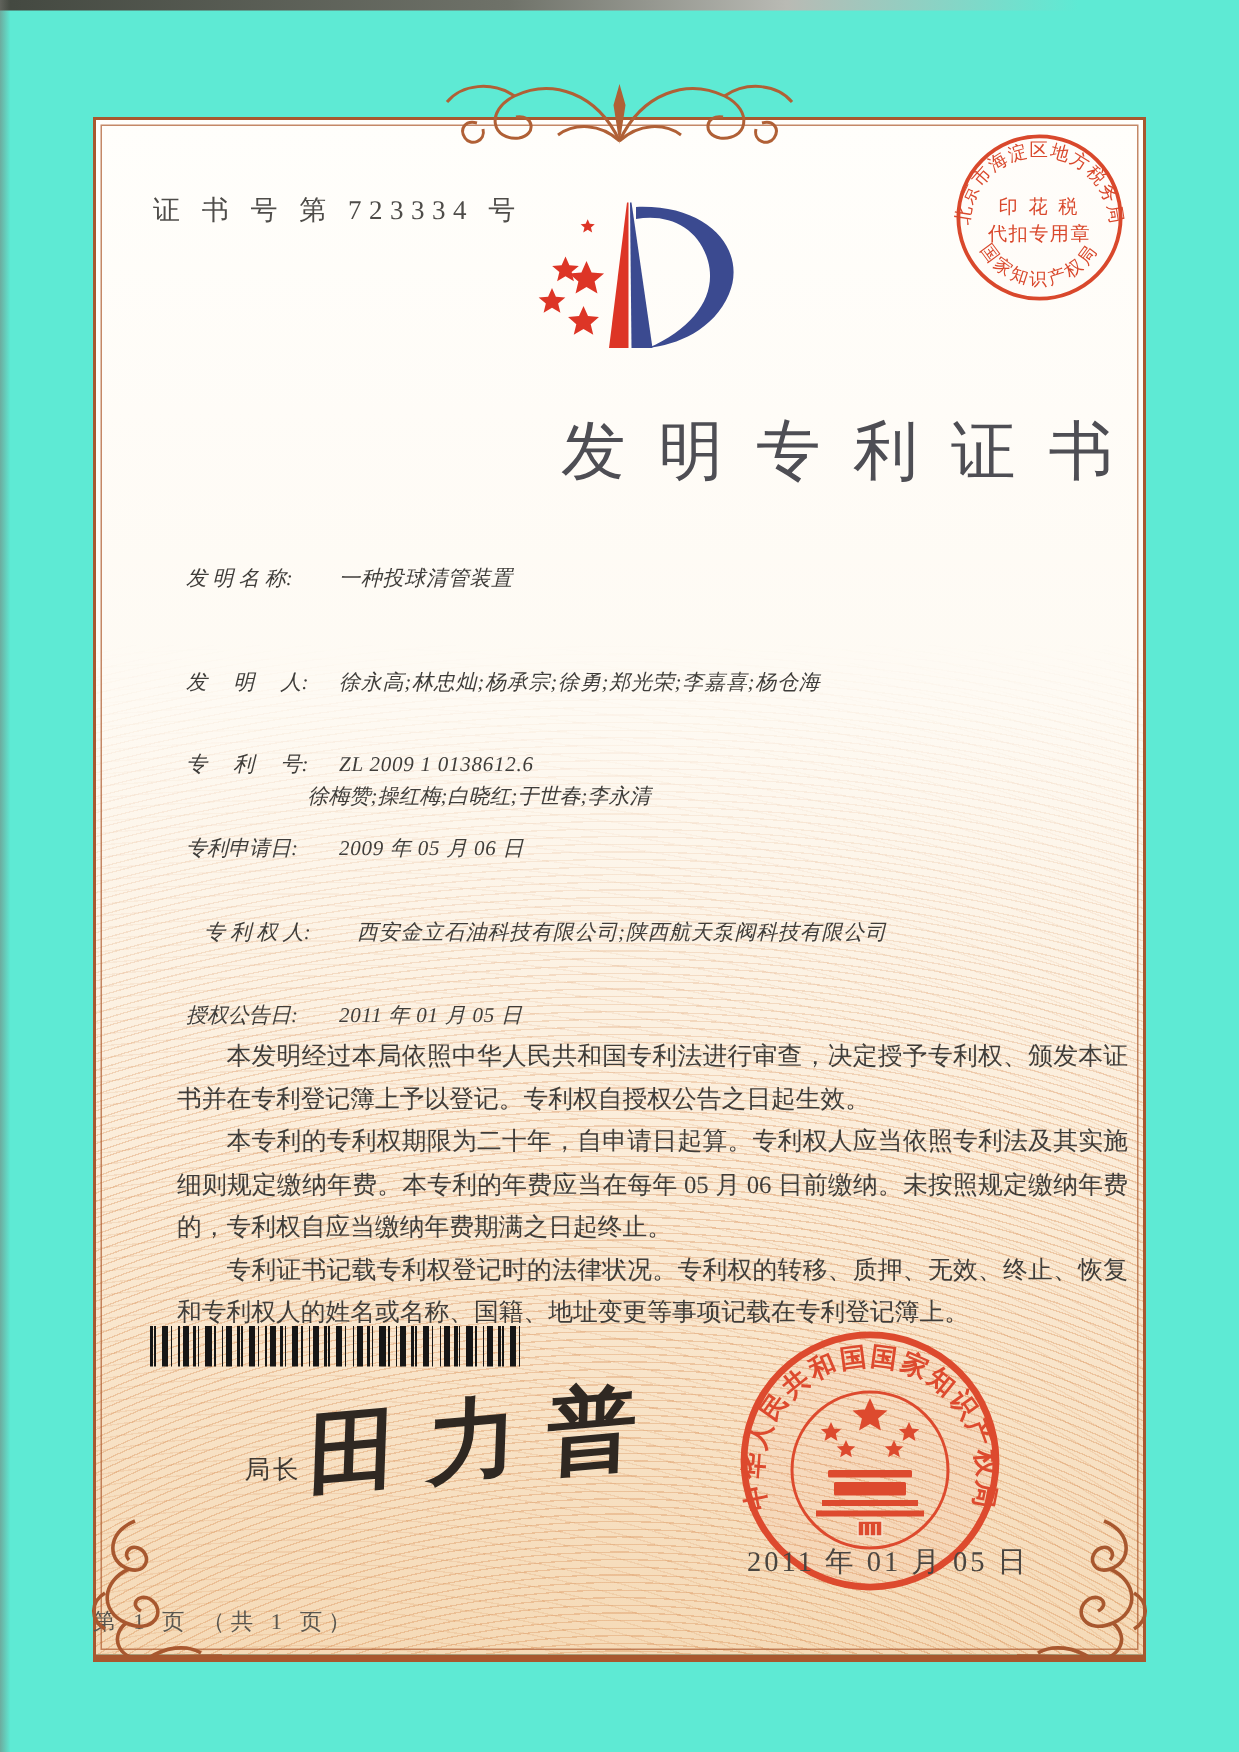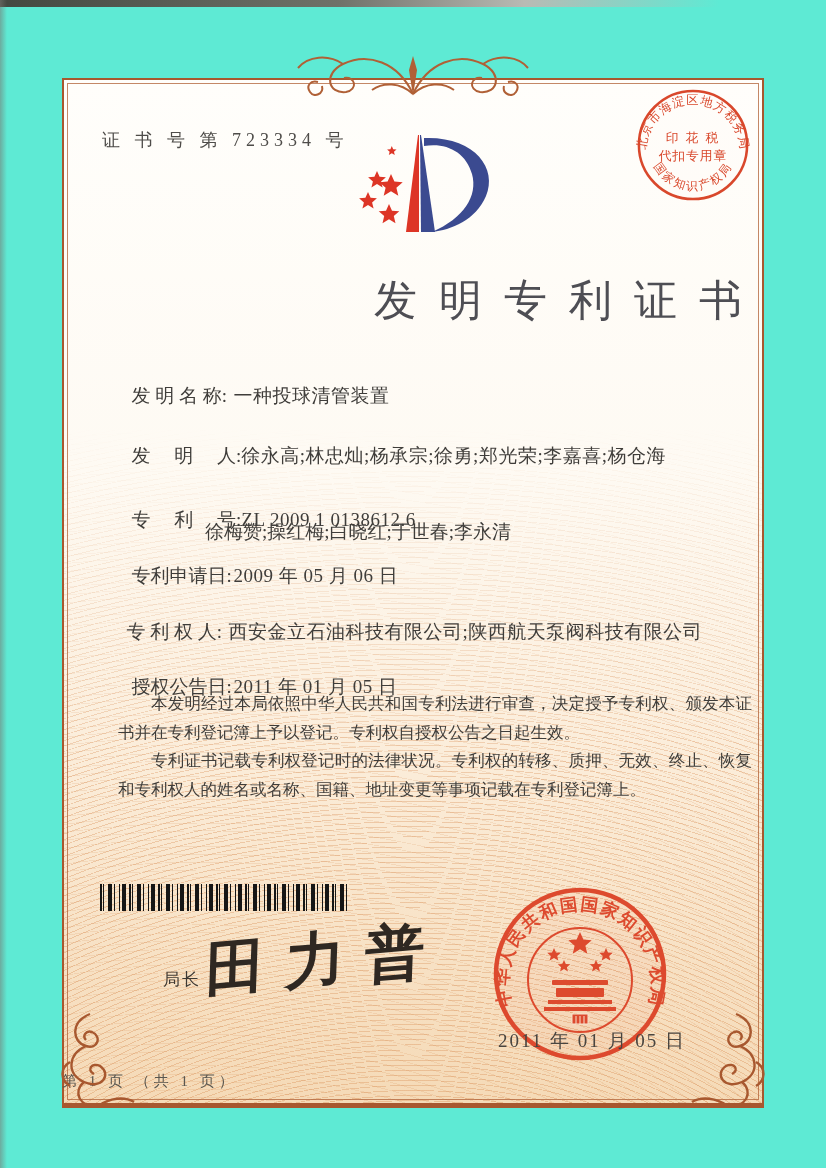--- a/index.html
+++ b/index.html
@@ -26,21 +26,21 @@
       repeating-radial-gradient(160% 95% at 20% 150%, rgba(210,125,62,.14) 0 1px, rgba(255,255,255,0) 1px 9px);
     -webkit-mask-image:linear-gradient(180deg,transparent 0 34%,#000 68%);
     mask-image:linear-gradient(180deg,transparent 0 34%,#000 68%);}
   .content{position:absolute;inset:0;z-index:3;}
   .abs{position:absolute;}
 
   .cert-no{left:102px;top:128px;font-size:18px;letter-spacing:5px;color:#4e4c49;}
   .title{left:62px;top:243px;width:702px;text-align:right;font-size:43px;
     letter-spacing:22px;color:#4e4e54;font-weight:400;}
 
-  .field{font-size:19px;color:#3f3d3a;white-space:pre;}
+  .field{font-size:14px;color:#3f3d3a;white-space:pre;font-style:italic;}
   .field .lab{display:inline-block;min-width:102px;white-space:pre;}
   .field .val{letter-spacing:.5px;}
   .field .val2{display:block;margin-left:102px;margin-top:24px;}
 
   .paras{left:118px;top:690px;width:634px;font-size:16.5px;line-height:28.5px;color:#3f3d3a;text-align:justify;}
   .paras p{margin:0;text-indent:2em;}
 
   .barcode{left:100px;top:884px;width:247px;height:27px;
     background:
       repeating-linear-gradient(90deg,#161616 0 2px,rgba(0,0,0,0) 2px 3px,#161616 3px 4px,rgba(0,0,0,0) 4px 8px,
@@ -145,29 +145,30 @@
     <div class="abs field" style="left:103px;top:417px;line-height:26px">
       <span class="lab">发　 明　 人:</span><span class="val">徐永高;林忠灿;杨承宗;徐勇;郑光荣;李嘉喜;杨仓海</span>
       <span class="val2">徐梅赞;操红梅;白晓红;于世春;李永清</span>
     </div>
     <div class="abs field" style="left:103px;top:485px">
       <span class="lab">专　 利　 号:</span><span class="val">ZL 2009 1 0138612.6</span>
     </div>
     <div class="abs field" style="left:103px;top:541px">
       <span class="lab">专利申请日:</span><span class="val">2009 年 05 月 06 日</span>
     </div>
-    <div class="abs field" style="left:98px;top:597px">
+    <div class="abs field" style="left:115px;top:597px">
       <span class="lab">专 利 权 人:</span><span class="val">西安金立石油科技有限公司;陕西航天泵阀科技有限公司</span>
     </div>
     <div class="abs field" style="left:103px;top:652px">
       <span class="lab">授权公告日:</span><span class="val">2011 年 01 月 05 日</span>
     </div>
 
     <div class="abs paras">
       <p>本发明经过本局依照中华人民共和国专利法进行审查，决定授予专利权、颁发本证书并在专利登记簿上予以登记。专利权自授权公告之日起生效。</p>
+      <p>本专利的专利权期限为二十年，自申请日起算。专利权人应当依照专利法及其实施细则规定缴纳年费。本专利的年费应当在每年 05 月 06 日前缴纳。未按照规定缴纳年费的，专利权自应当缴纳年费期满之日起终止。</p>
       <p>专利证书记载专利权登记时的法律状况。专利权的转移、质押、无效、终止、恢复和专利权人的姓名或名称、国籍、地址变更等事项记载在专利登记簿上。</p>
     </div>
 
     <div class="abs barcode"></div>
 
     <div class="abs sig-label">局长</div>
     <div class="abs sig-name">田力普</div>
 
     <svg class="abs" style="left:490px;top:884px;width:180px;height:180px" viewBox="0 0 180 180">
       <circle cx="90" cy="90" r="84" fill="rgba(235,105,70,0.05)" stroke="#dd4a2e" stroke-width="4.5"></circle>

